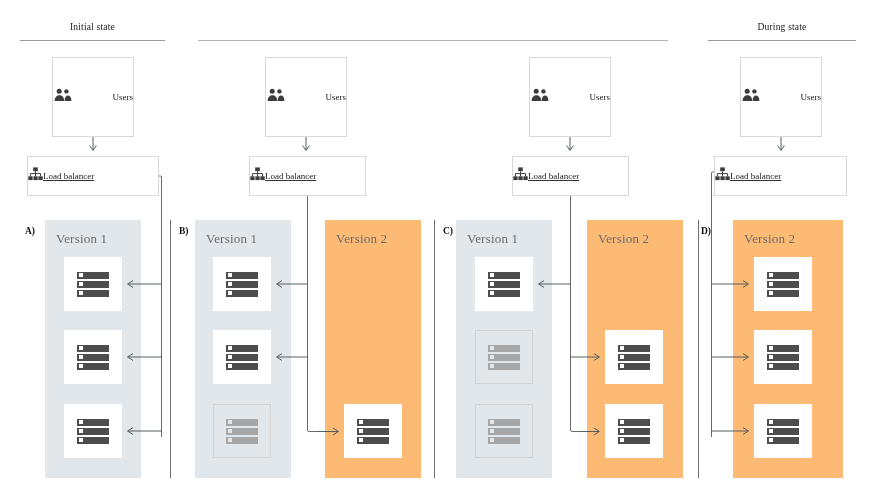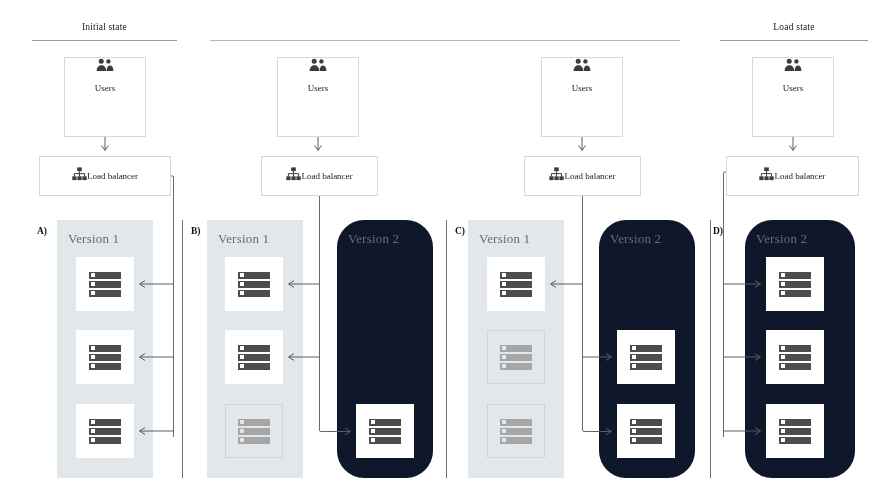--- a/index.html
+++ b/index.html
@@ -1,43 +1,43 @@
 <!DOCTYPE html>
 <html><head>
 <meta charset="utf-8">
 <style>
   html,body{margin:0;padding:0;background:#ffffff;}
   body{
     width:877px;height:499px;position:relative;overflow:hidden;
     font-family:"Liberation Serif","DejaVu Serif",serif;
     color:#333333;
   }
-  .stage{position:absolute;inset:0;margin-left:12px;}
+  .stage{position:absolute;inset:0;}
 
   
   .sec-title{
     position:absolute;text-align:center;font-size:9.5px;color:#1a1a1a;
     letter-spacing:.2px;white-space:nowrap;
   }
   .sec-rule{position:absolute;height:1px;background:#9a9a9a;}
 
   
   .box{
     position:absolute;background:#ffffff;border:1px solid #d8d8d8;
     box-sizing:border-box;
   }
-  .users-box{display:flex;flex-direction:column;align-items:center;justify-content:flex-start;gap:7px;}
+  .users-box{display:flex;align-items:center;justify-content:space-between;gap:7px;}
   .users-label{font-size:9px;color:#1a1a1a;}
-  .lb-box{display:flex;flex-direction:row;align-items:center;justify-content:center;gap:0;}
+  .lb-box{display:flex;flex-direction:row;align-items:center;gap:0;text-decoration:underline;}
   .lb-label{font-size:9px;color:#1a1a1a;white-space:nowrap;}
 
   
   .vcol{position:absolute;box-sizing:border-box;}
   .vcol.v1{background:#e2e7ec;}
-  .vcol.v2{background:#0f172a;border-radius:27px;}
+  .vcol.v2{background:#fdba74;}
   .vcol-label{
     position:absolute;left:11px;top:11px;font-size:13px;color:#6b6b6b;
     letter-spacing:.2px;white-space:nowrap;
   }
 
   
   .panel-letter{
     position:absolute;font-size:9.5px;font-weight:bold;color:#111111;
   }
 
@@ -71,21 +71,21 @@
 </head>
 <body>
 
 <div class="stage">
 
   <div class="sec-title" style="left:20px;top:22px;width:145px;">Initial state</div>
   <div class="sec-rule" style="left:20px;top:40px;width:145px;"></div>
 
   <div class="sec-rule" style="left:198px;top:40px;width:470px;background:#b4b4b4;"></div>
 
-  <div class="sec-title" style="left:708px;top:22px;width:148px;">Load state</div>
+  <div class="sec-title" style="left:708px;top:22px;width:148px;">During state</div>
   <div class="sec-rule" style="left:708px;top:40px;width:148px;"></div>
 
   <div class="panel-div" style="left:170px;top:220px;height:258px;"></div>
   <div class="panel-div" style="left:434px;top:220px;height:258px;"></div>
   <div class="panel-div" style="left:698px;top:220px;height:258px;"></div>
 
   <div class="box users-box" style="left:52px;top:57px;width:82px;height:80px;">
     <span>
       <svg width="20" height="14" viewBox="0 0 20 14">
         <circle cx="6.2" cy="3.2" r="2.5" fill="#3c3c3c"></circle>

